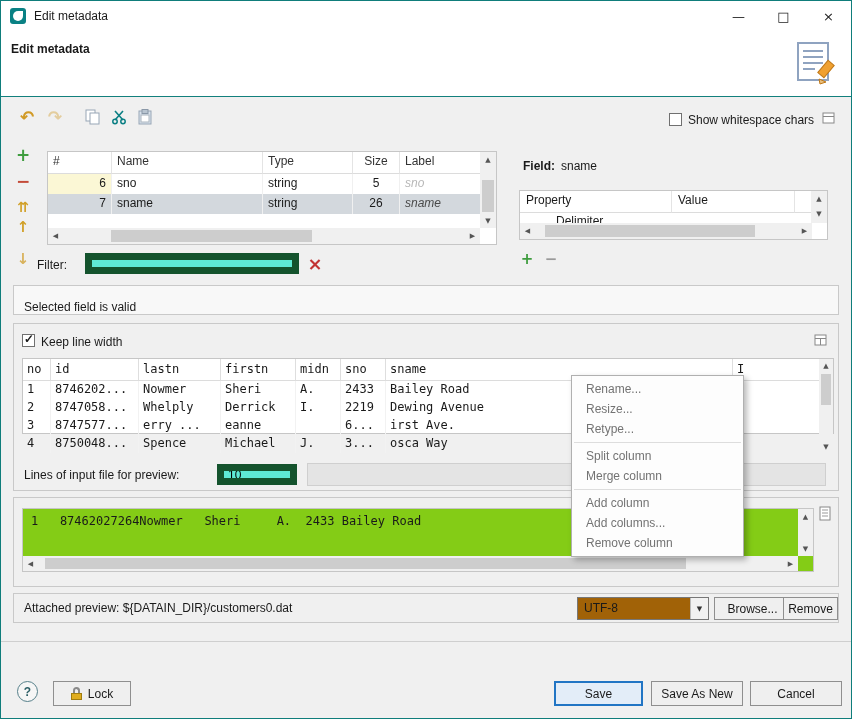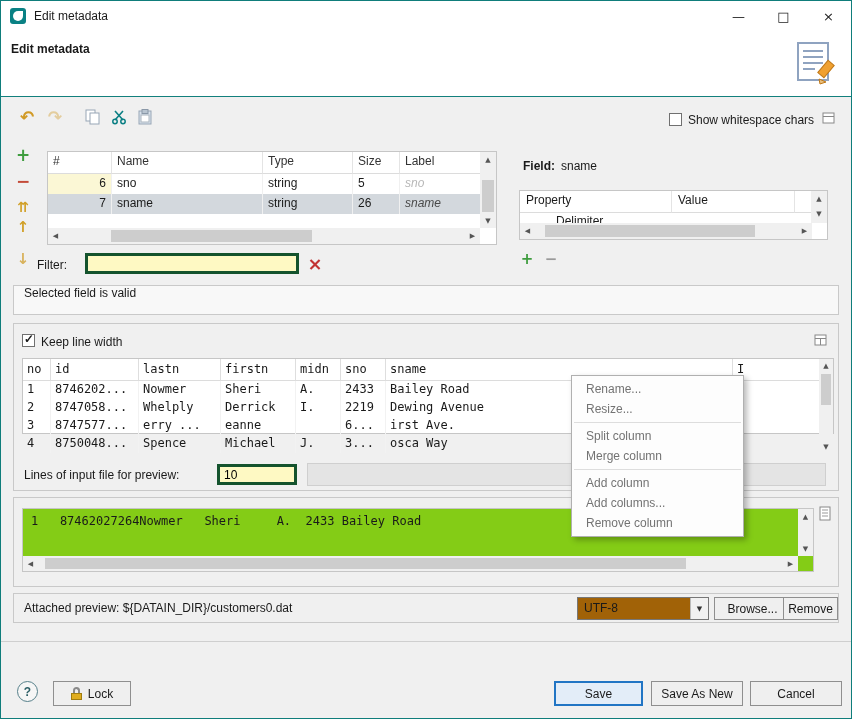--- a/index.html
+++ b/index.html
@@ -46,49 +46,49 @@
   .sb-thumb{position:absolute;background:#cdcdcd}
 
   
   #fields-table{position:absolute;left:46px;top:150px;width:450px;height:94px;background:#fff;border:1px solid #c6c6c6}
   .ft-row{display:flex;height:20px;position:relative}
   .ft-head .ft-cell{border-right:1px solid #e4e4e4;border-bottom:1px solid #dcdcdc;color:#333}
   .ft-cell{padding:2px 5px;overflow:hidden;white-space:nowrap;border-right:1px solid #f0f0f0}
   .fc0{flex:0 0 64px;text-align:right}
   .fc1{flex:0 0 151px}
   .fc2{flex:0 0 90px}
-  .fc3{flex:0 0 47px;text-align:left}
+  .fc3{flex:0 0 47px;text-align:center}
   .fc4{flex:1}
   .ft-head .fc0{text-align:left}
   .row-sel{background:#d3d8dd}
   .numcell-dirty{background:#fbf7d5}
   .lbl-italic{font-style:italic;color:#b8b8b8}
   .lbl-italic-sel{font-style:italic;color:#4a4a4a}
 
   
   #prop-table{position:absolute;left:518px;top:189px;width:309px;height:50px;background:#fff;border:1px solid #c6c6c6;overflow:hidden}
   .pr-head{display:flex;height:22px}
   .pr-cell{border-right:1px solid #e4e4e4;border-bottom:1px solid #dcdcdc;padding:2px 6px;white-space:nowrap;overflow:hidden}
   .prc0{flex:0 0 152px}.prc1{flex:0 0 123px}.prc2{flex:1}
 
   
-  #status-box{position:absolute;left:12px;top:284px;width:826px;height:30px;background:#f8f8f8;border:1px solid #c9c9c9;display:flex;align-items:flex-start;padding-left:10px}
+  #status-box{position:absolute;left:12px;top:284px;width:826px;height:30px;background:#f8f8f8;border:1px solid #c9c9c9;display:flex;align-items:flex-end;padding-left:10px}
 
   
   #preview-group{position:absolute;left:12px;top:322px;width:826px;height:168px;border:1px solid #c9c9c9}
   #hint-text{position:absolute;right:42px;top:11px;color:#a3a3a3}
   #ptable{position:absolute;left:8px;top:34px;width:812px;height:76px;background:#fff;border:1px solid #c6c6c6;font-family:"DejaVu Sans Mono","Liberation Mono",monospace;font-size:12px}
   .pt-row{display:flex;height:18px}
   .pt-head{height:22px}
   .pt-head .pt-cell{border-right:1px solid #dedede;border-bottom:1px solid #dcdcdc;padding-top:3px}
   .pt-cell{padding:1px 4px;white-space:nowrap;overflow:hidden;border-right:1px solid #f2f2f2}
   .pc0{flex:0 0 28px}.pc1{flex:0 0 88px}.pc2{flex:0 0 82px}.pc3{flex:0 0 75px}
   .pc4{flex:0 0 45px}.pc5{flex:0 0 45px}.pc6{flex:0 0 347px}.pc7{flex:1}
 
-  .txt{position:absolute;background:#fef9c3;border:3px solid #14532d;font:12px "Liberation Sans",sans-serif;padding:1px 4px}
+  .txt{position:absolute;background:#5eead4;border:7px solid #14532d;font:12px "Liberation Sans",sans-serif;padding:1px 4px}
   #lines-disabled{position:absolute;left:293px;top:139px;width:519px;height:23px;background:#e4e4e4;border:1px solid #cfcfcf}
 
   
   #ctx{position:absolute;left:570px;top:374px;width:173px;background:#fdfdfd;border:1px solid #b0b0b0;box-shadow:3px 3px 6px rgba(0,0,0,.28);padding:3px 0;z-index:50}
   .mi{height:20px;line-height:20px;padding-left:14px;white-space:nowrap;color:#737373}
   .msep{border-top:1px solid #ddd;margin:3px 2px}
 
   
   #raw-group{position:absolute;left:12px;top:496px;width:826px;height:90px;border:1px solid #c9c9c9}
   #raw-area{position:absolute;left:8px;top:10px;width:792px;height:64px;background:#84cc16;border:1px solid #c6c6c6}
@@ -327,20 +327,21 @@
     </div>
 
     <span style="position:absolute;left:10px;top:144px">Lines of input file for preview:</span>
     <input class="txt" style="left: 203px; top: 140px; width: 80px; height: 21px;" value="10">
     <div id="lines-disabled"></div>
   </div>
 
   <div id="ctx">
     <div class="mi">Rename...</div>
     <div class="mi">Resize...</div>
+    <div class="mi">Retype...</div>
     <div class="msep"></div>
     <div class="mi">Split column</div>
     <div class="mi">Merge column</div>
     <div class="msep"></div>
     <div class="mi">Add column</div>
     <div class="mi">Add columns...</div>
     <div class="mi">Remove column</div>
   </div>
 
   <div id="raw-group">

